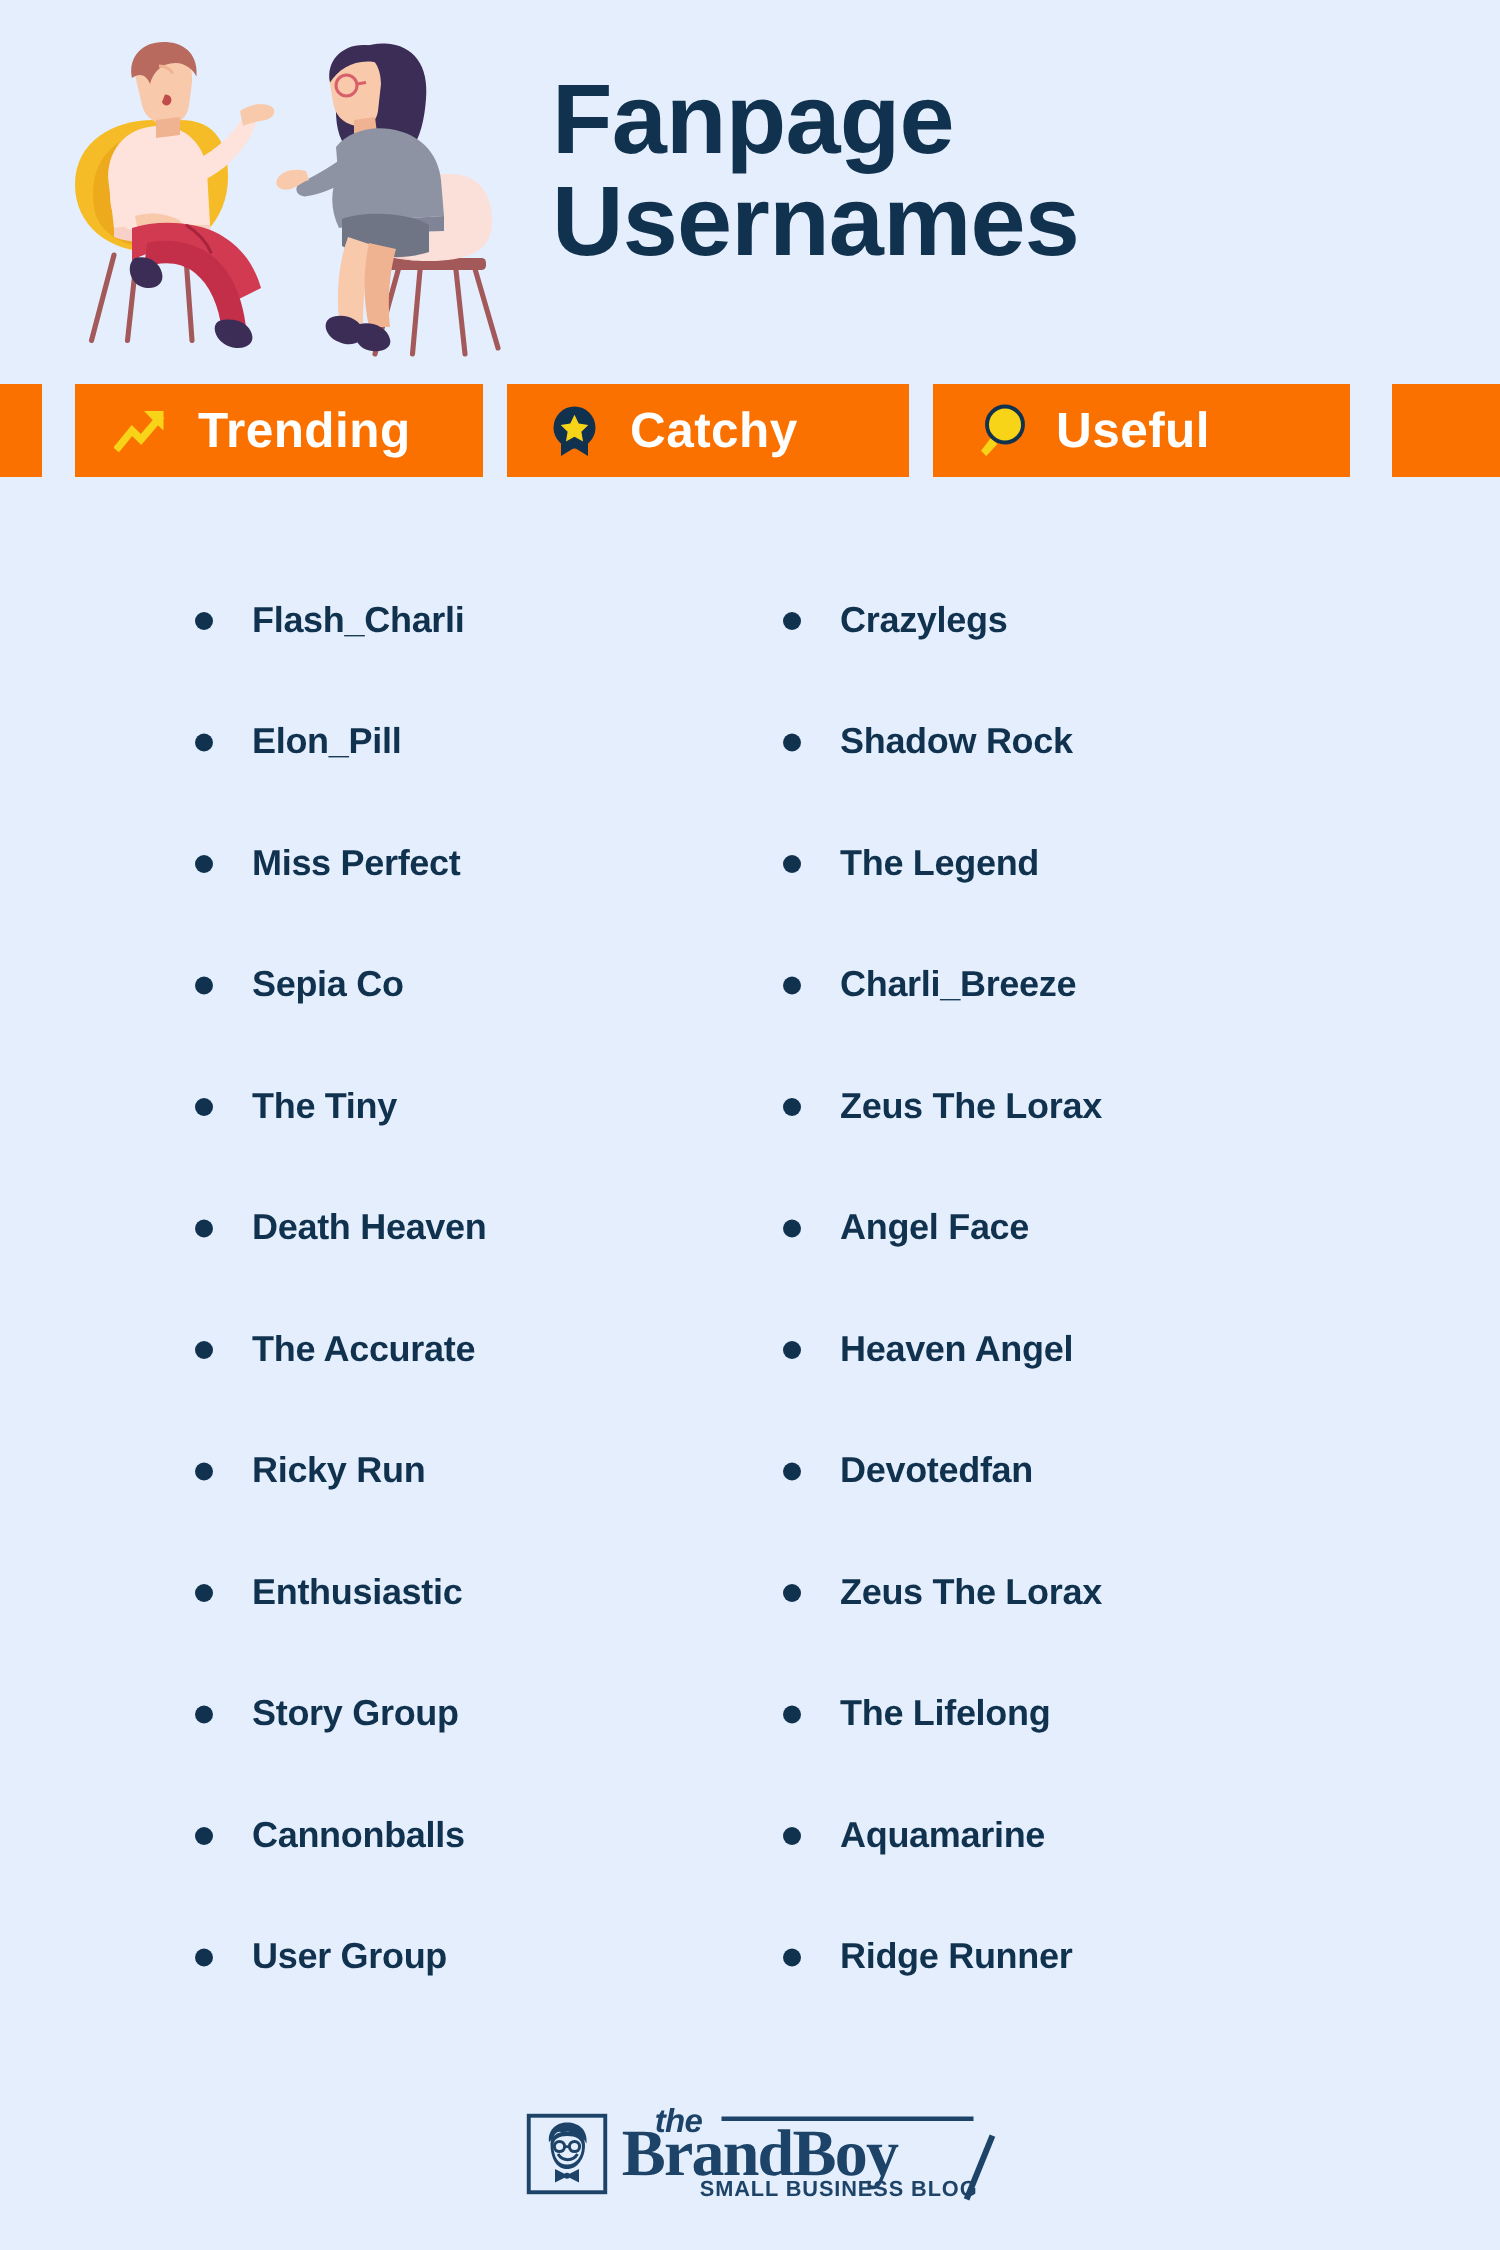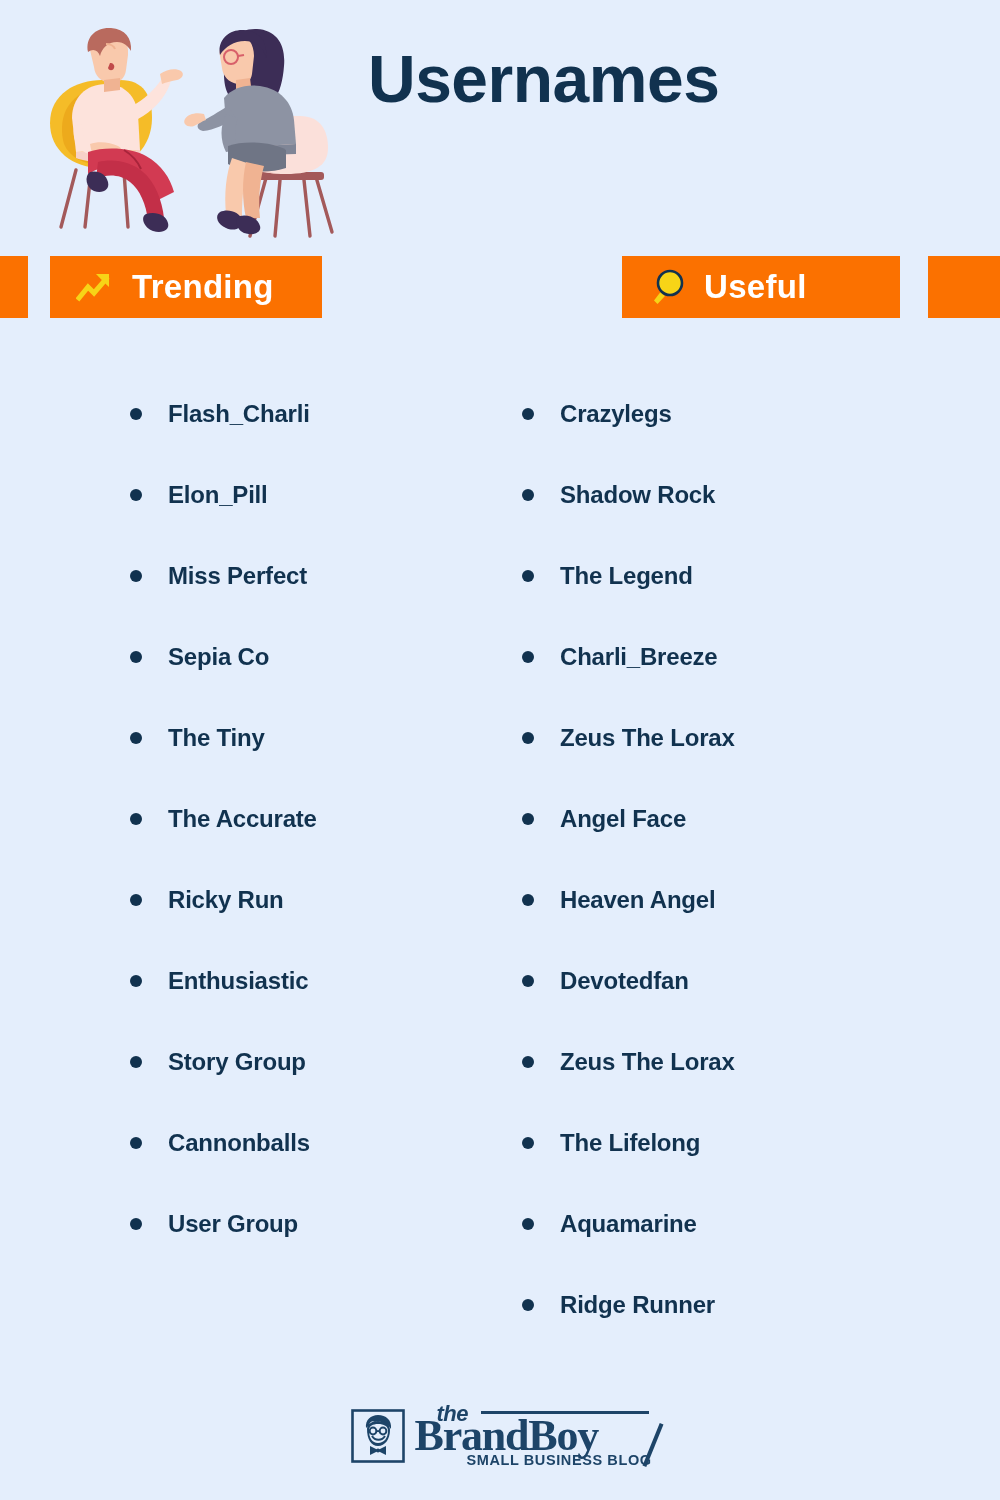--- a/index.html
+++ b/index.html
@@ -312,35 +312,44 @@
       <path d="M200 124 C216 118 246 120 258 128 L258 146 C240 152 214 150 200 142 Z" fill="#6f7585"></path>
 
       <path d="M204 136 C198 152 196 172 198 192 L214 194 C214 174 216 156 222 142 Z" fill="#f9c9ac"></path>
       <path d="M218 140 C214 158 214 178 218 196 L232 196 C230 178 232 158 236 144 Z" fill="#f0b392"></path>
 
       <path d="M192 190 C200 186 212 190 214 198 C216 206 206 210 198 206 C190 203 186 194 192 190 Z" fill="#3c2d56"></path>
       <path d="M212 194 C220 192 230 196 232 204 C234 211 224 214 216 211 C208 208 206 196 212 194 Z" fill="#3c2d56"></path>
     </svg>
 
     <div class="title-block">
+      <div class="title-line">Fanpage</div>
       <div class="title-line">Usernames</div>
     </div>
   </div>
 
   <div class="tagbar">
     <div class="tag-seg edge-left"></div>
 
     <div class="tag tag-1">
       <svg class="tag-icon" viewBox="0 0 38 38">
         <path d="M3 30 L12 19 L18 25 L30 11" fill="none" stroke="#f7d417" stroke-width="5" stroke-linecap="square" stroke-linejoin="miter"></path>
         <path d="M20 6 L33 6 L33 19 L27.5 13.8 L20 6 Z" fill="#f7d417"></path>
       </svg>
       <span class="tag-label">Trending</span>
     </div>
 
+    <div class="tag tag-2">
+      <svg class="tag-icon" viewBox="0 0 38 38">
+        <path d="M10 23 L10 36 L19 30.5 L28 36 L28 23 Z" fill="#11324f"></path>
+        <circle cx="19" cy="17" r="14" fill="#11324f"></circle>
+        <path d="M19 8.5 L21.8 14.4 L28.2 15.3 L23.6 19.9 L24.7 26.3 L19 23.2 L13.3 26.3 L14.4 19.9 L9.8 15.3 L16.2 14.4 Z" fill="#f7d417"></path>
+      </svg>
+      <span class="tag-label">Catchy</span>
+    </div>
 
     <div class="tag tag-3">
       <svg class="tag-icon" viewBox="0 0 38 38">
         <path d="M12.5 24 L6 32.5 L9.5 36 L17 28" fill="#f7d417"></path>
         <circle cx="22" cy="15" r="12" fill="#f7d417" stroke="#11324f" stroke-width="2.6"></circle>
       </svg>
       <span class="tag-label">Useful</span>
     </div>
 
     <div class="tag-seg edge-right"></div>
@@ -361,20 +370,24 @@
           <span class="bullet"></span>
           <span class="txt">Miss Perfect</span>
         </div>
       <div class="list-item">
           <span class="bullet"></span>
           <span class="txt">Sepia Co</span>
         </div>
       <div class="list-item">
           <span class="bullet"></span>
           <span class="txt">The Tiny</span>
+        </div>
+      <div class="list-item">
+          <span class="bullet"></span>
+          <span class="txt">Death Heaven</span>
         </div>
       <div class="list-item">
           <span class="bullet"></span>
           <span class="txt">The Accurate</span>
         </div>
       <div class="list-item">
           <span class="bullet"></span>
           <span class="txt">Ricky Run</span>
         </div>
       <div class="list-item">

